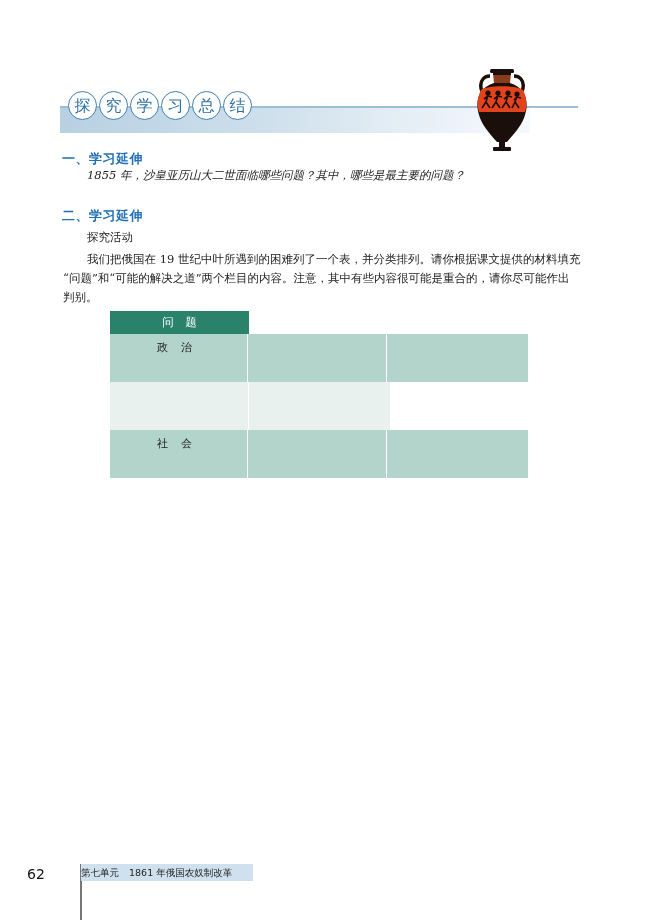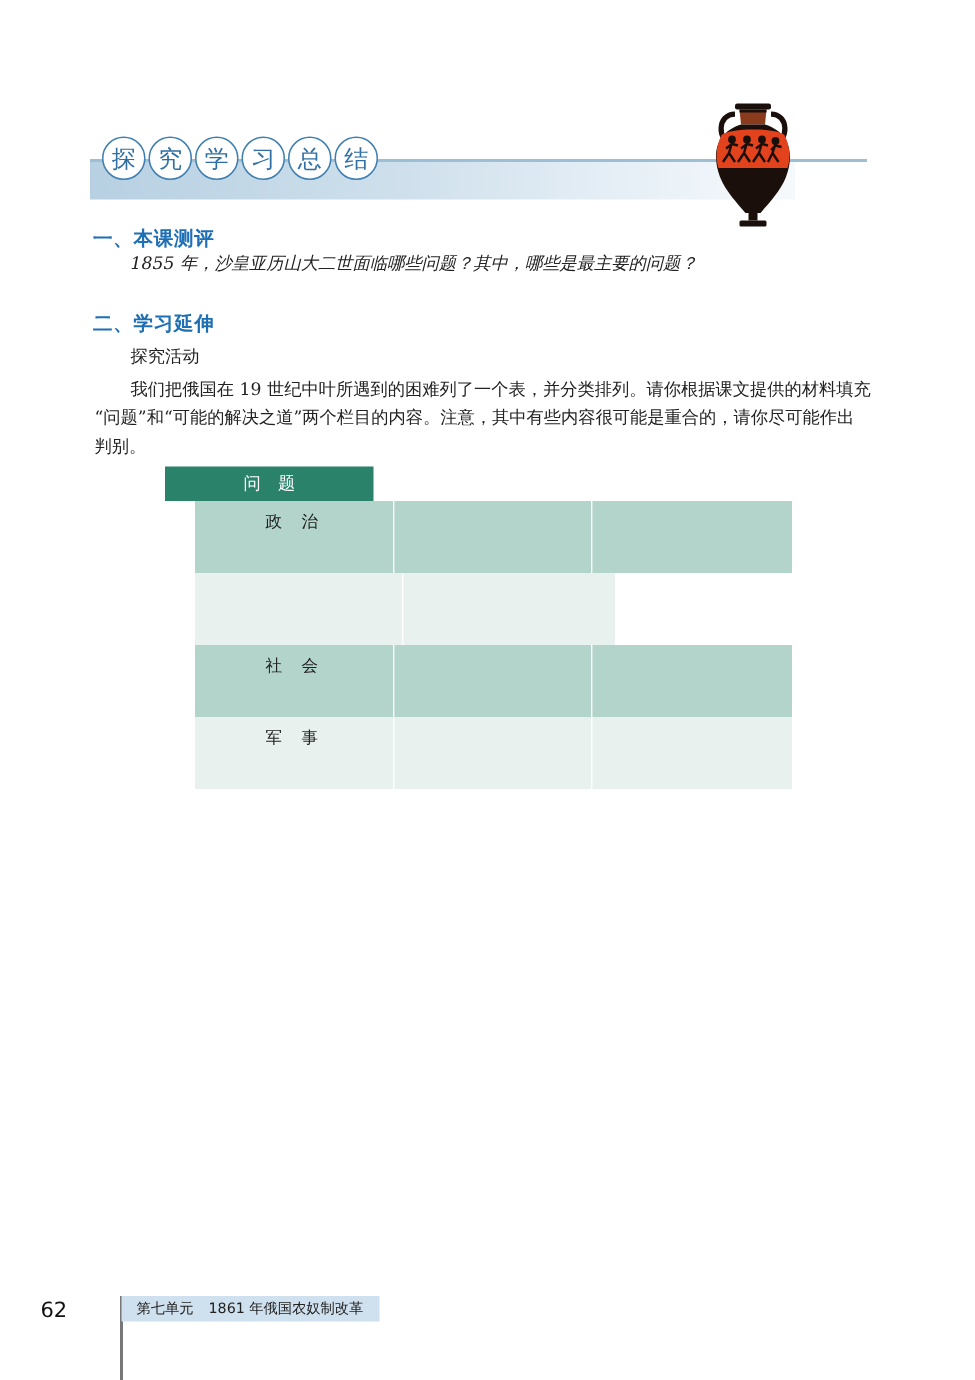--- a/index.html
+++ b/index.html
@@ -101,21 +101,20 @@
     background: #2a826a;
     color: #ffffff;
     font-family: "DejaVu Sans", "Liberation Sans", sans-serif;
     font-size: 11.5px;
     text-align: center;
     line-height: 23px;
   }
   .table .row {
     display: flex;
     height: 48px;
-    margin-left: 20px;
   }
   .table .cell {
     box-sizing: border-box;
     border-right: 1.5px solid #ffffff;
   }
   .table .cell:last-child { border-right: none; }
   .table .c1 { width: 138px; }
   .table .c2 { width: 139px; }
   .table .c3 { width: 141px; }
   .table .row.dark .cell { background: #b3d4ca; }
@@ -149,21 +148,20 @@
     position: absolute;
     left: 81px;
     top: 864px;
     width: 172px;
     height: 17px;
     background: #cfe0ee;
     font-family: "DejaVu Sans", "Liberation Sans", sans-serif;
     font-size: 9.5px;
     color: #222;
     line-height: 17px;
-    padding-left: 10px;
     box-sizing: border-box;
     white-space: nowrap;
   }
   .footer-band span + span { margin-left: 10px; }
 </style>
 </head>
 <body>
 
 <div class="banner">
   <div class="banner-line"></div>
@@ -202,21 +200,21 @@
       <path d="M38 29 L36 36 L32 42 M36 36 L40 42 M38 30 L34 33 M38 30 L42 31" fill="none"></path>
       <circle cx="47" cy="28" r="1.8"></circle>
       <path d="M47 30 L45 36 L42 42 M45 36 L49 42 M47 31 L44 34 M47 31 L51 32" fill="none"></path>
     </g>
 
     <rect x="29" y="76" width="6" height="5" fill="#1a0f0a"></rect>
     <rect x="23" y="81" width="18" height="4" rx="1" fill="#1a0f0a"></rect>
   </svg>
 </div>
 
-<div class="section-heading" style="top:150px;">一、本课测评</div>
+<div class="section-heading" style="top:150px;">一、学习延伸</div>
 <div class="body-text" style="left:87px; top:165px;font-style:italic;">1855 年，沙皇亚历山大二世面临哪些问题？其中，哪些是最主要的问题？</div>
 
 <div class="section-heading" style="top:207px;">二、学习延伸</div>
 <div class="body-text" style="left:87px; top:227px;">探究活动</div>
 <div class="body-text" style="left:87px; top:249px;">我们把俄国在 19 世纪中叶所遇到的困难列了一个表，并分类排列。请你根据课文提供的材料填充</div>
 <div class="body-text" style="left:63px; top:268px;">“问题”和“可能的解决之道”两个栏目的内容。注意，其中有些内容很可能是重合的，请你尽可能作出</div>
 <div class="body-text" style="left:63px; top:287px;">判别。</div>
 
 <div class="table">
   <div class="hdr">
@@ -230,24 +228,19 @@
   </div>
   <div class="row light">
     <div class="cell c2"></div>
     <div class="cell c3"></div>
   </div>
   <div class="row dark">
     <div class="cell c1 label">社会</div>
     <div class="cell c2"></div>
     <div class="cell c3"></div>
   </div>
-  <div class="row light">
-    <div class="cell c1 label">军事</div>
-    <div class="cell c2"></div>
-    <div class="cell c3"></div>
-  </div>
 </div>
 
 <div class="page-number">62</div>
 <div class="footer-rule"></div>
 <div class="footer-band">
   <span>第七单元</span><span>1861 年俄国农奴制改革</span>
 </div>
 
 </body></html>

